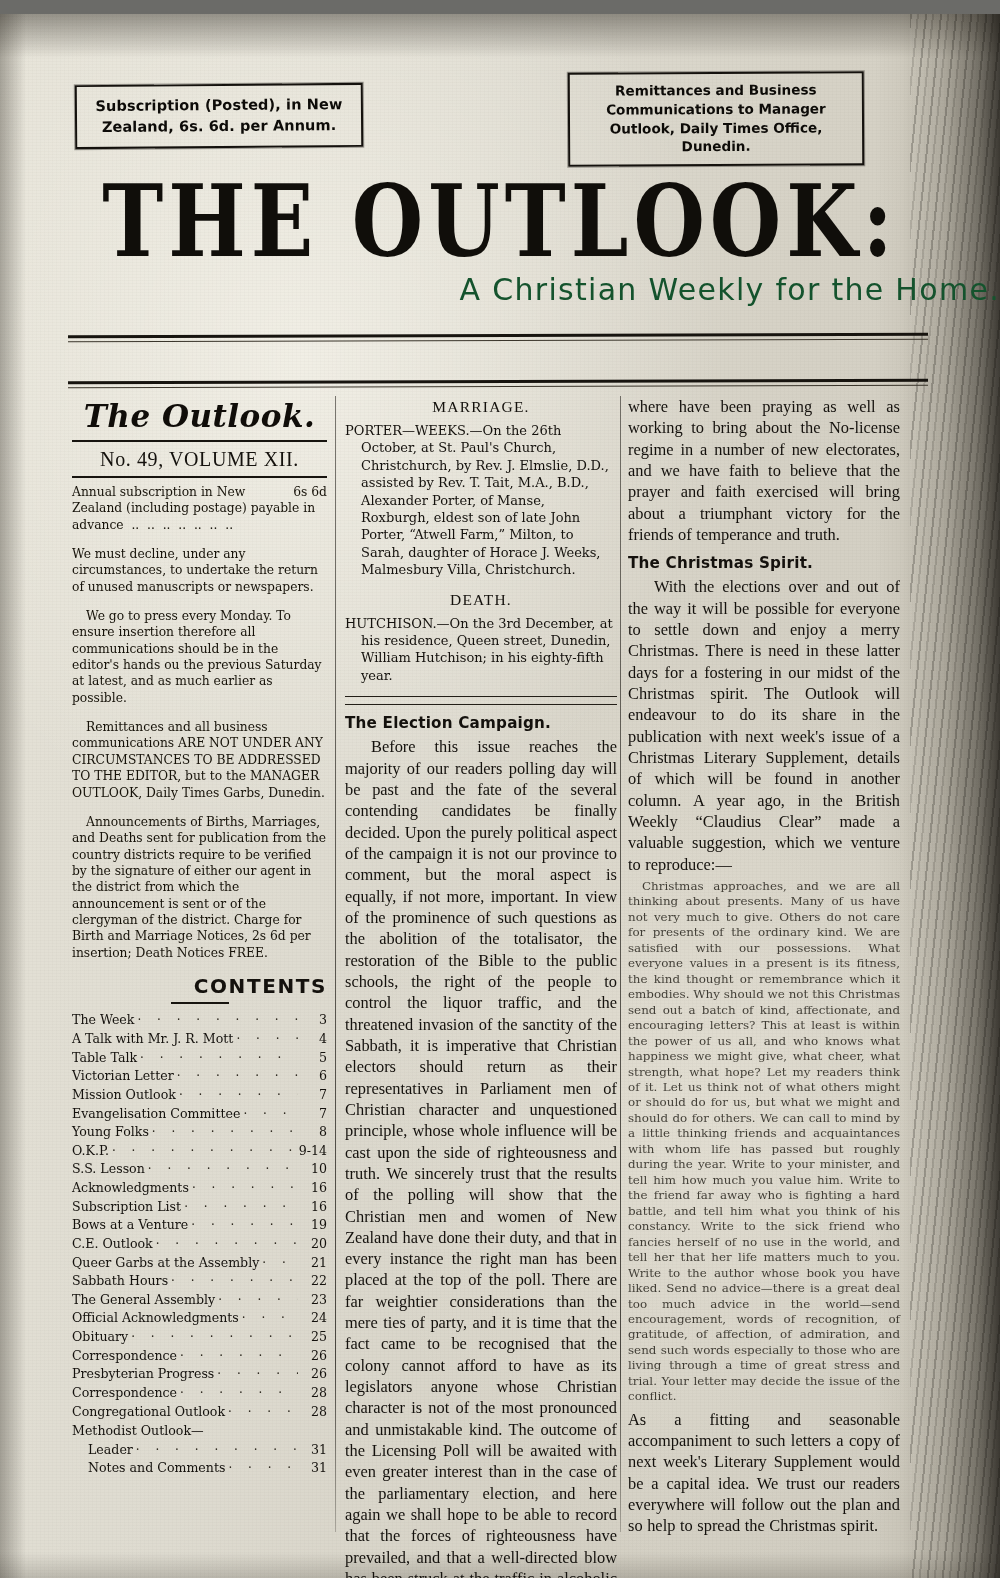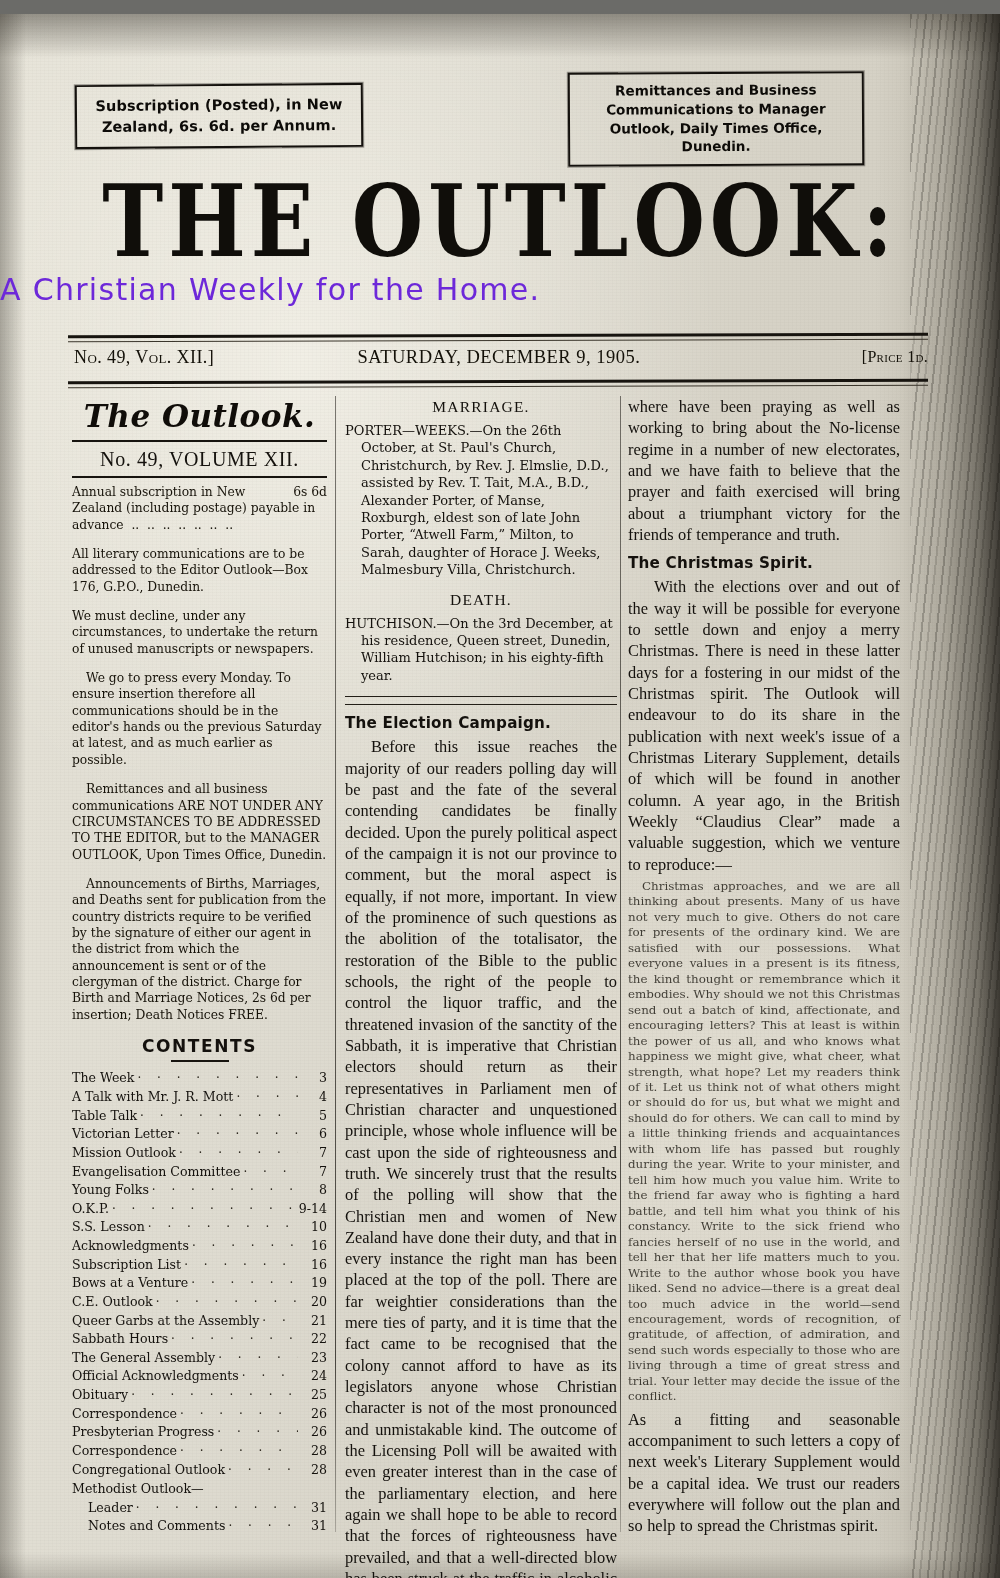--- a/index.html
+++ b/index.html
@@ -107,25 +107,25 @@
     font-weight: bold;
     font-size: 82px;
     letter-spacing: 5px;
     color: #100e0a;
     transform: scaleY(1.22);
     transform-origin: center top;
   }
   .masthead-sub {
     position: absolute;
     left: 0; right: 0; top: 258px;
-    text-align: left;
+    text-align: right;
     font-family: "DejaVu Sans", sans-serif;
     font-size: 30px;
     letter-spacing: 1.3px;
-    color: #6d28d9;
+    color: #14532d;
   }
   .rule-thick {
     position: absolute;
     left: 68px; right: 72px;
     height: 3px;
     background: #17140f;
   }
   .rule-thin {
     position: absolute;
     left: 68px; right: 72px;
@@ -192,24 +192,24 @@
     font-size: 12.3px;
     line-height: 1.33;
     margin: 0 0 13px;
     text-align: left;
     color: #161209;
   }
   .note.ind { text-indent: 14px; }
   .dots-right { float: right; }
 
   .contents-head {
-    text-align: center;
+    text-align: right;
     font-family: "DejaVu Sans", sans-serif;
     font-weight: bold;
-    font-size: 17px;
+    font-size: 20px;
     letter-spacing: 1.6px;
     margin: 10px 0 2px;
   }
   .contents-rule {
     width: 58px; height: 2.5px; background: #17140f;
     margin: 4px auto 7px;
   }
   .toc { font-family: "DejaVu Serif", serif; font-size: 12.6px; line-height: 1.48; }
   .toc-row { display: flex; align-items: baseline; white-space: nowrap; }
   .toc-row .t { flex: 0 0 auto; }
@@ -290,48 +290,42 @@
     <div class="notice" id="notice-rem">
       <span>Remittances and Business Communications to Manager Outlook, Daily Times Office, Dunedin.</span>
     </div>
 
     <div class="masthead-title">THE OUTLOOK:</div>
     <div class="masthead-sub">A Christian Weekly for the Home.</div>
 
     <div class="rule-thick" id="rule-a"></div>
     <div class="rule-thin" id="rule-b"></div>
 
-    <div class="issue-line">
-      <span class="issue-left sc">No. 49, Vol. XII.]</span>
-      <span class="issue-center sc">SATURDAY, DECEMBER 9, 1905.</span>
-      <span class="issue-right sc">[Price 1d.</span>
-    </div>
 
     <div class="rule-thick" id="rule-c"></div>
     <div class="rule-thin" id="rule-d"></div>
 
     <div class="col-rule" id="rule-col1"></div>
     <div class="col-rule" id="rule-col2"></div>
 
     <div class="col" id="col-left">
       <div class="gothic" id="outlook-gothic">The Outlook.</div>
       <hr class="hr-black">
       <div class="vol-line">No. 49, VOLUME XII.</div>
       <hr class="hr-black">
 
       <p class="note">
         <span class="dots-right">6s 6d</span>
         <span>Annual subscription in New Zealand (including postage) payable in advance</span>
         <span> &nbsp;.. &nbsp;.. &nbsp;.. &nbsp;.. &nbsp;.. &nbsp;.. &nbsp;..</span>
       </p>
 
-      <p class="note">All literary communications are to be addressed to the Editor Outlook—Box 176, G.P.O., Dunedin.</p>
       <p class="note">We must decline, under any circumstances, to undertake the return of unused manuscripts or newspapers.</p>
       <p class="note ind">We go to press every Monday. To ensure insertion therefore all communications should be in the editor's hands ou the previous Saturday at latest, and as much earlier as possible.</p>
-      <p class="note ind">Remittances and all business communications ARE NOT UNDER ANY CIRCUMSTANCES TO BE ADDRESSED TO THE EDITOR, but to the MANAGER OUTLOOK, Upon Times Office, Dunedin.</p>
+      <p class="note ind">Remittances and all business communications ARE NOT UNDER ANY CIRCUMSTANCES TO BE ADDRESSED TO THE EDITOR, but to the MANAGER OUTLOOK, Daily Times Garbs, Dunedin.</p>
       <p class="note ind">Announcements of Births, Marriages, and Deaths sent for publication from the country districts require to be verified by the signature of either our agent in the district from which the announcement is sent or of the clergyman of the district. Charge for Birth and Marriage Notices, 2s 6d per insertion; Death Notices FREE.</p>
 
       <div class="contents-head">CONTENTS</div>
       <div class="contents-rule"></div>
 
       <div class="toc" id="toc-main">
           <div class="toc-row">
             <span class="t">The Week</span>
             <span class="lead">·&nbsp;·&nbsp;·&nbsp;·&nbsp;·&nbsp;·&nbsp;·&nbsp;·&nbsp;·&nbsp;·&nbsp;·&nbsp;·&nbsp;·&nbsp;·&nbsp;·&nbsp;·&nbsp;·&nbsp;·&nbsp;·&nbsp;·&nbsp;·&nbsp;·&nbsp;·&nbsp;·&nbsp;·&nbsp;·&nbsp;·&nbsp;·&nbsp;·&nbsp;·&nbsp;</span>
             <span class="pg">3</span>

